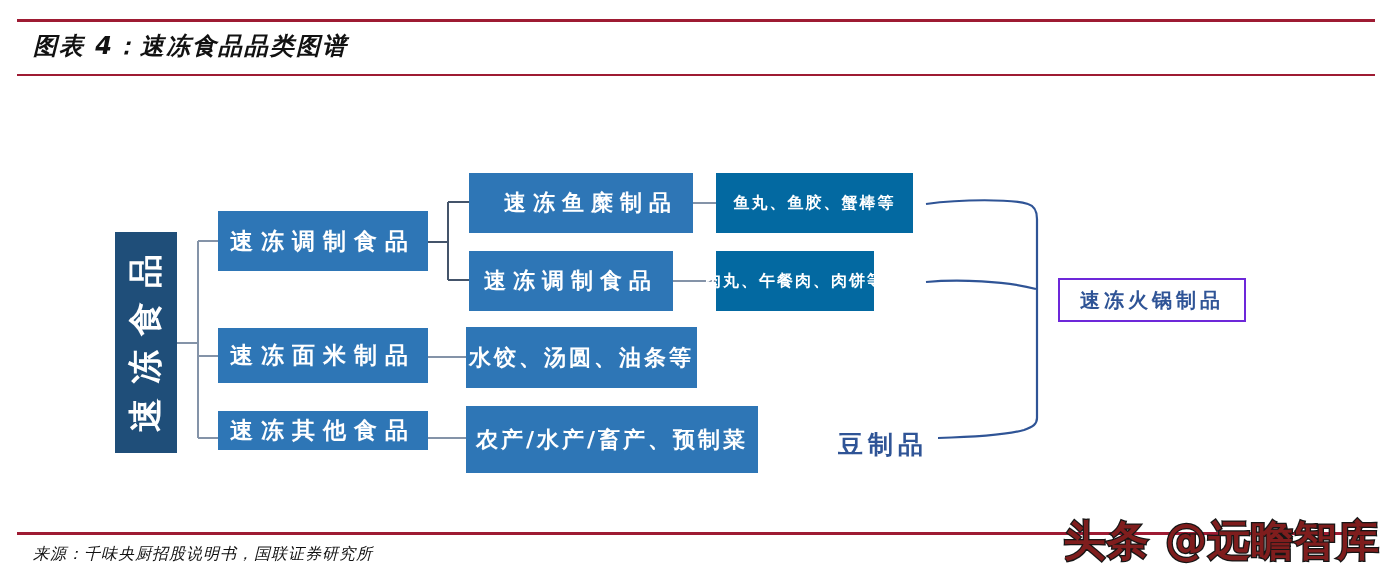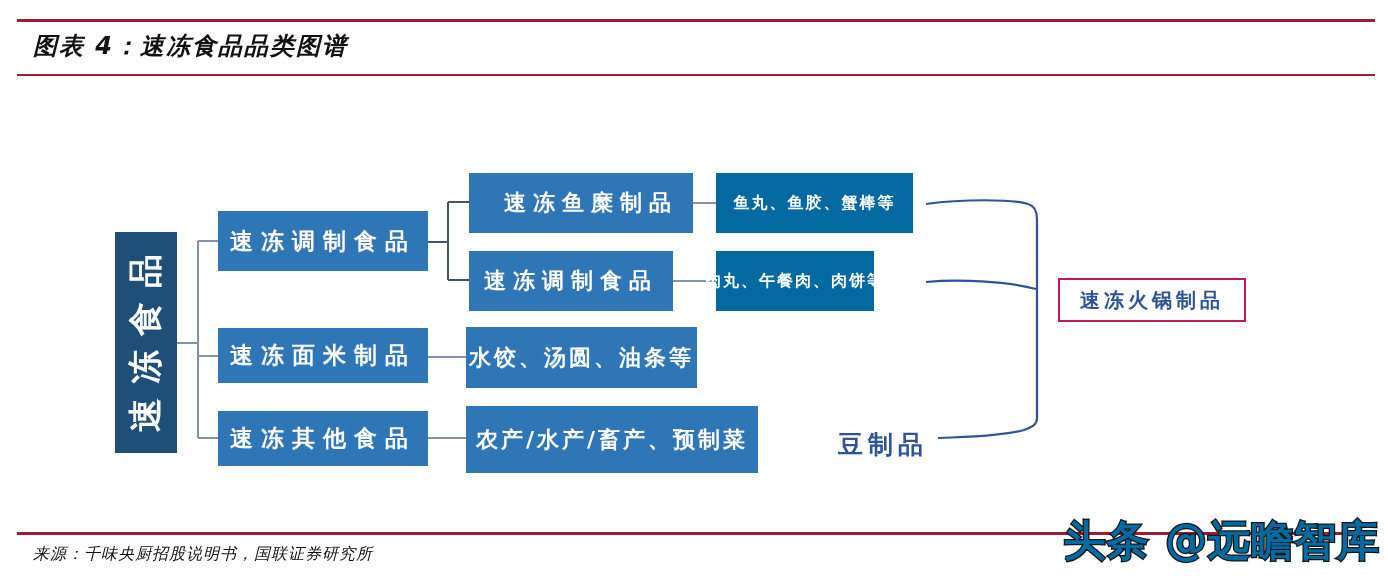--- a/index.html
+++ b/index.html
@@ -32,51 +32,51 @@
     background:#1F4E79;
   }
   .root-node .vtext{
     transform:rotate(-90deg);
     font-size:34px;font-weight:bold;letter-spacing:14px;padding-left:14px;
     white-space:nowrap;color:#fff;
   }
   .cat{background:#2E76B6;font-size:23px;font-weight:bold;letter-spacing:8px;}
   .cat-0{left:218px;top:211px;width:210px;height:60px;}
   .cat-1{left:218px;top:328px;width:210px;height:55px;}
-  .cat-2{left:218px;top:411px;width:210px;height:55px;}
+  .cat-2{left:218px;top:411px;width:210px;height:39px;}
   .sub{background:#2E76B6;font-size:22px;font-weight:bold;letter-spacing:7px;}
   .sub-0{left:469px;top:173px;width:204px;height:60px;padding-left:20px;}
   .sub-1{left:469px;top:251px;width:204px;height:60px;}
   .ex-light{background:#0369a1;font-size:16px;font-weight:bold;letter-spacing:2px;}
   .ex-0{left:716px;top:173px;width:197px;height:60px;}
   .ex-1{left:716px;top:251px;width:158px;height:60px;}
   .ex-med{background:#2E76B6;font-size:22px;font-weight:bold;letter-spacing:3px;}
   .ex-2{left:466px;top:327px;width:231px;height:61px;}
   .ex-3{left:466px;top:406px;width:292px;height:67px;}
   .related-label{
     position:absolute;left:838px;top:428px;z-index:2;
     font-size:25px;font-weight:bold;letter-spacing:5px;
     color:#2F5496;white-space:nowrap;
   }
   .merged-node{
     position:absolute;left:1058px;top:278px;width:188px;height:44px;z-index:2;
-    background:#fff;border:2px solid #be185d;box-sizing:border-box;
+    background:#fff;border:2px solid #6d28d9;box-sizing:border-box;
     display:flex;align-items:center;justify-content:center;
     color:#2F5496;font-size:20px;font-weight:bold;letter-spacing:4px;white-space:nowrap;
   }
   
   .rule-bottom{left:17px;top:532px;width:1360px;height:3px;z-index:3;}
   .source-note{
     position:absolute;left:33px;top:544px;
     font-size:16px;color:#111;letter-spacing:1px;white-space:nowrap;z-index:2;font-style:italic;
   }
   .watermark{
     position:absolute;right:8px;top:513px;z-index:5;
     font-size:42px;font-weight:bold;letter-spacing:1px;white-space:nowrap;
-    color:#0369a1;
+    color:#7f1d1d;
     -webkit-text-stroke:2.5px #161616;
     paint-order:stroke fill;
   }
 </style>
 </head>
 <body>
 
 <div class="page">
 
   <div class="rule rule-top"></div>

